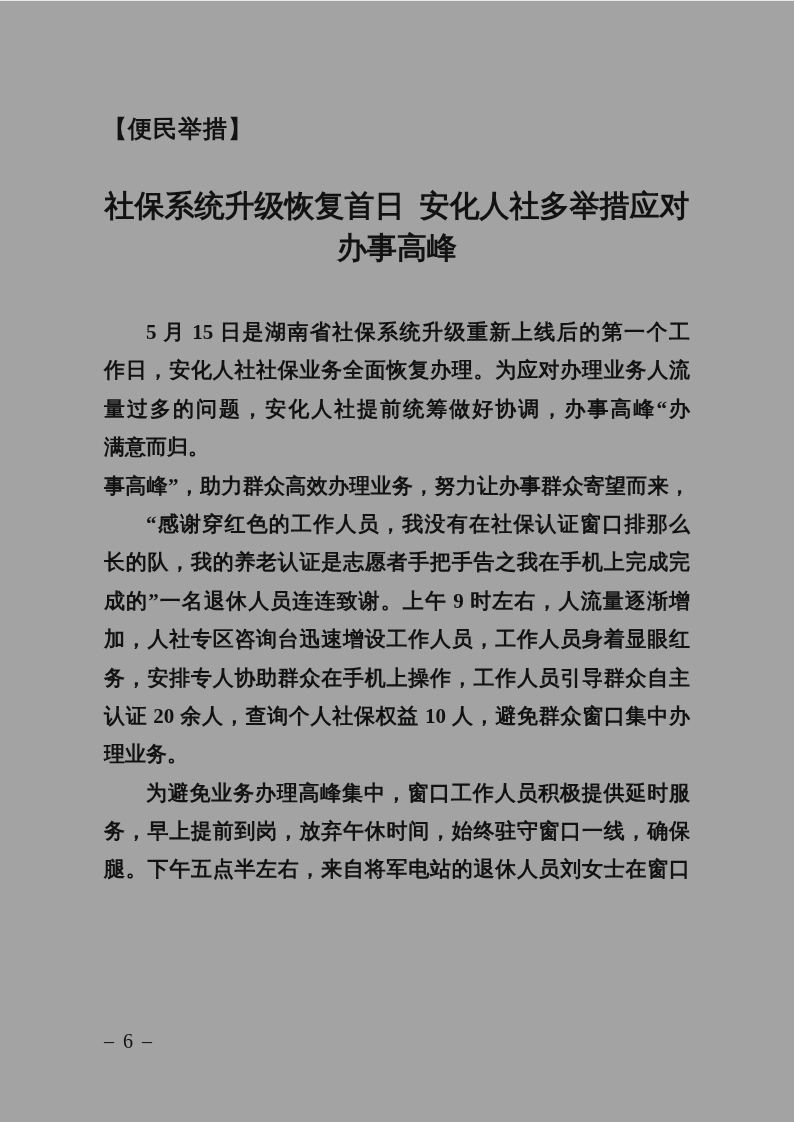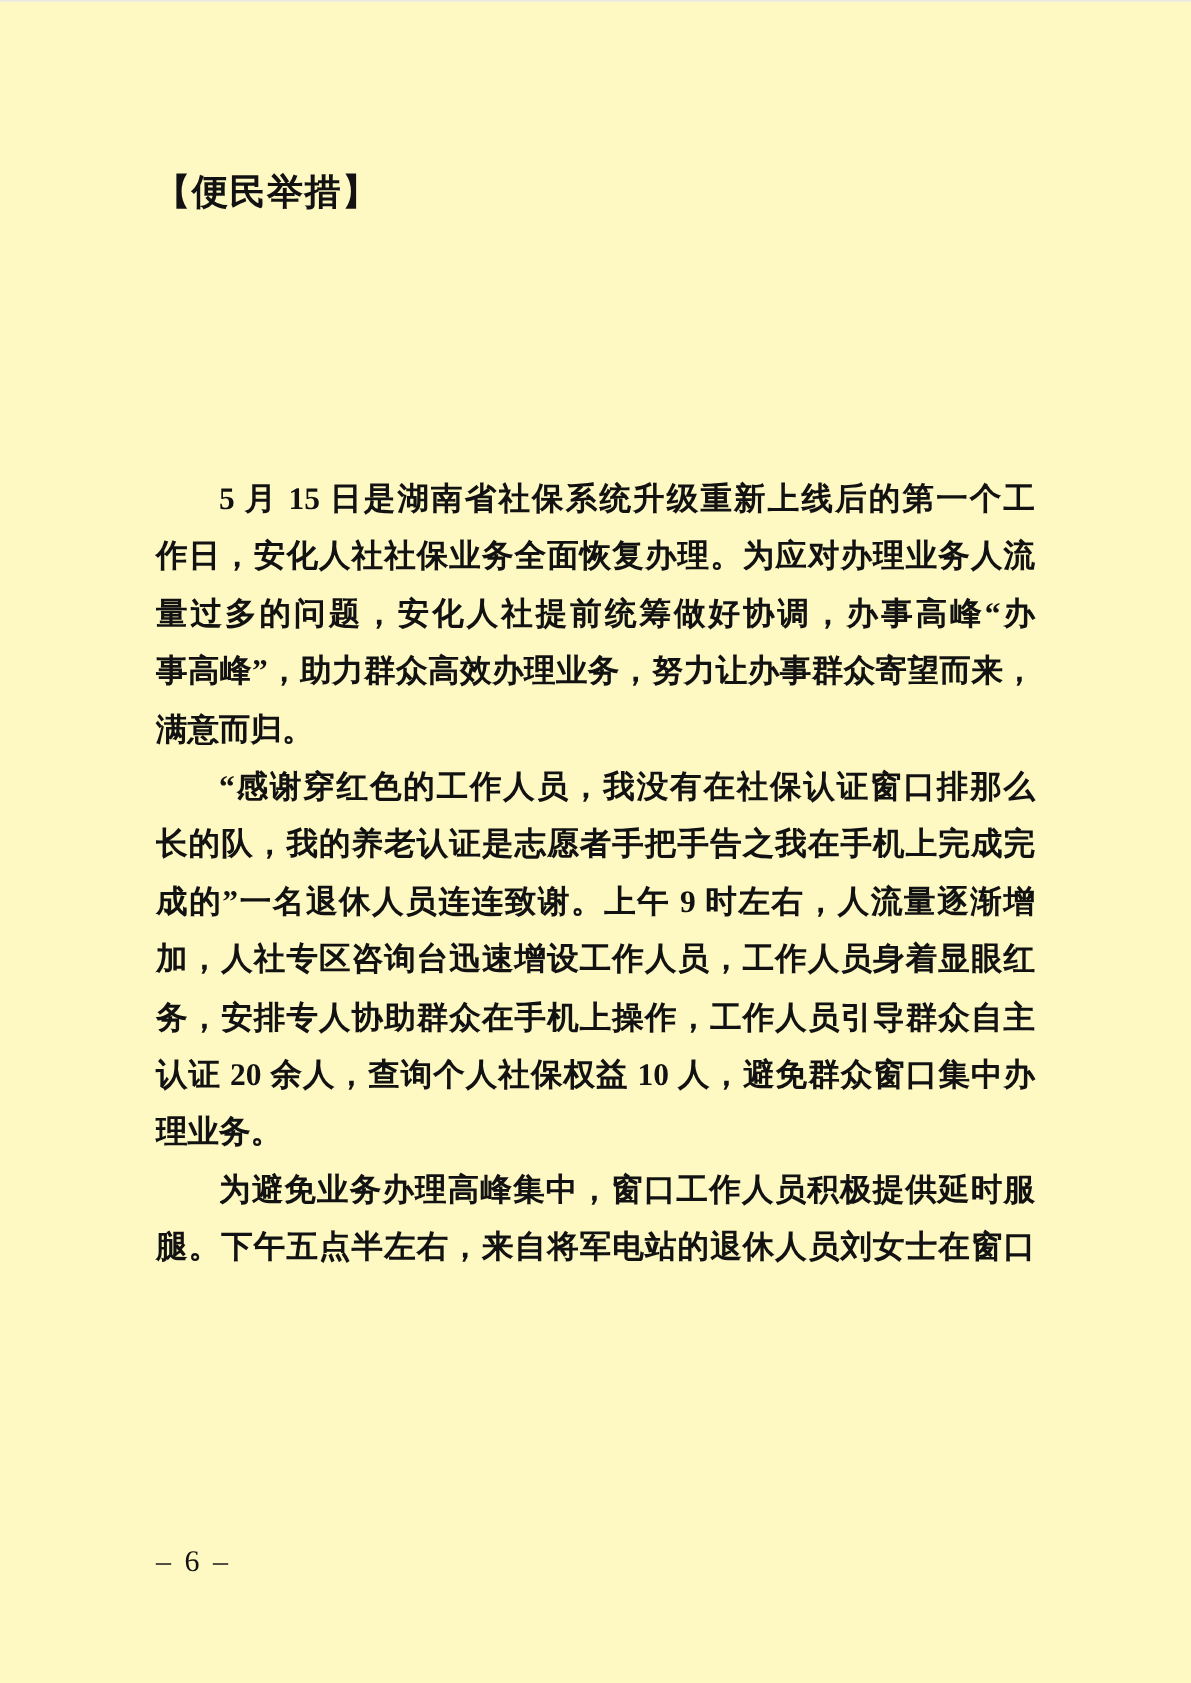--- a/index.html
+++ b/index.html
@@ -4,21 +4,21 @@
 <style>
   html, body {
     margin: 0;
     padding: 0;
     background: #ffffff;
   }
   .page {
     position: relative;
     width: 794px;
     height: 1122px;
-    background: #fef9c3;
+    background: #a3a3a3;
     color: #121212;
     overflow: hidden;
     border-top: 1px solid #e8e8e8;
     font-family: "Liberation Serif", "DejaVu Serif", serif;
   }
   .section-header {
     position: absolute;
     left: 103px;
     top: 112px;
     font-family: "Liberation Sans", "DejaVu Sans", sans-serif;
@@ -75,33 +75,38 @@
     white-space: pre;
   }
 </style>
 </head>
 <body>
 
 <div class="page">
 
   <div class="section-header">【便民举措】</div>
 
+  <h1 class="doc-title">
+    <span class="title-line">社保系统升级恢复首日  安化人社多举措应对</span>
+    <span class="title-line">办事高峰</span>
+  </h1>
 
   <div class="doc-body">
       <div class="body-line indent">5 月 15 日是湖南省社保系统升级重新上线后的第一个工</div>
       <div class="body-line">作日，安化人社社保业务全面恢复办理。为应对办理业务人流</div>
       <div class="body-line">量过多的问题，安化人社提前统筹做好协调，办事高峰“办</div>
+      <div class="body-line final">满意而归。</div>
       <div class="body-line">事高峰”，助力群众高效办理业务，努力让办事群众寄望而来，</div>
-      <div class="body-line final">满意而归。</div>
       <div class="body-line indent">“感谢穿红色的工作人员，我没有在社保认证窗口排那么</div>
       <div class="body-line">长的队，我的养老认证是志愿者手把手告之我在手机上完成完</div>
       <div class="body-line">成的”一名退休人员连连致谢。上午 9 时左右，人流量逐渐增</div>
       <div class="body-line">加，人社专区咨询台迅速增设工作人员，工作人员身着显眼红</div>
       <div class="body-line">务，安排专人协助群众在手机上操作，工作人员引导群众自主</div>
       <div class="body-line">认证 20 余人，查询个人社保权益 10 人，避免群众窗口集中办</div>
       <div class="body-line final">理业务。</div>
       <div class="body-line indent">为避免业务办理高峰集中，窗口工作人员积极提供延时服</div>
+      <div class="body-line">务，早上提前到岗，放弃午休时间，始终驻守窗口一线，确保</div>
       <div class="body-line">腿。下午五点半左右，来自将军电站的退休人员刘女士在窗口</div>
     </div>
 
   <div class="page-number">– 6 –</div>
 
 </div>
 
 </body></html>

